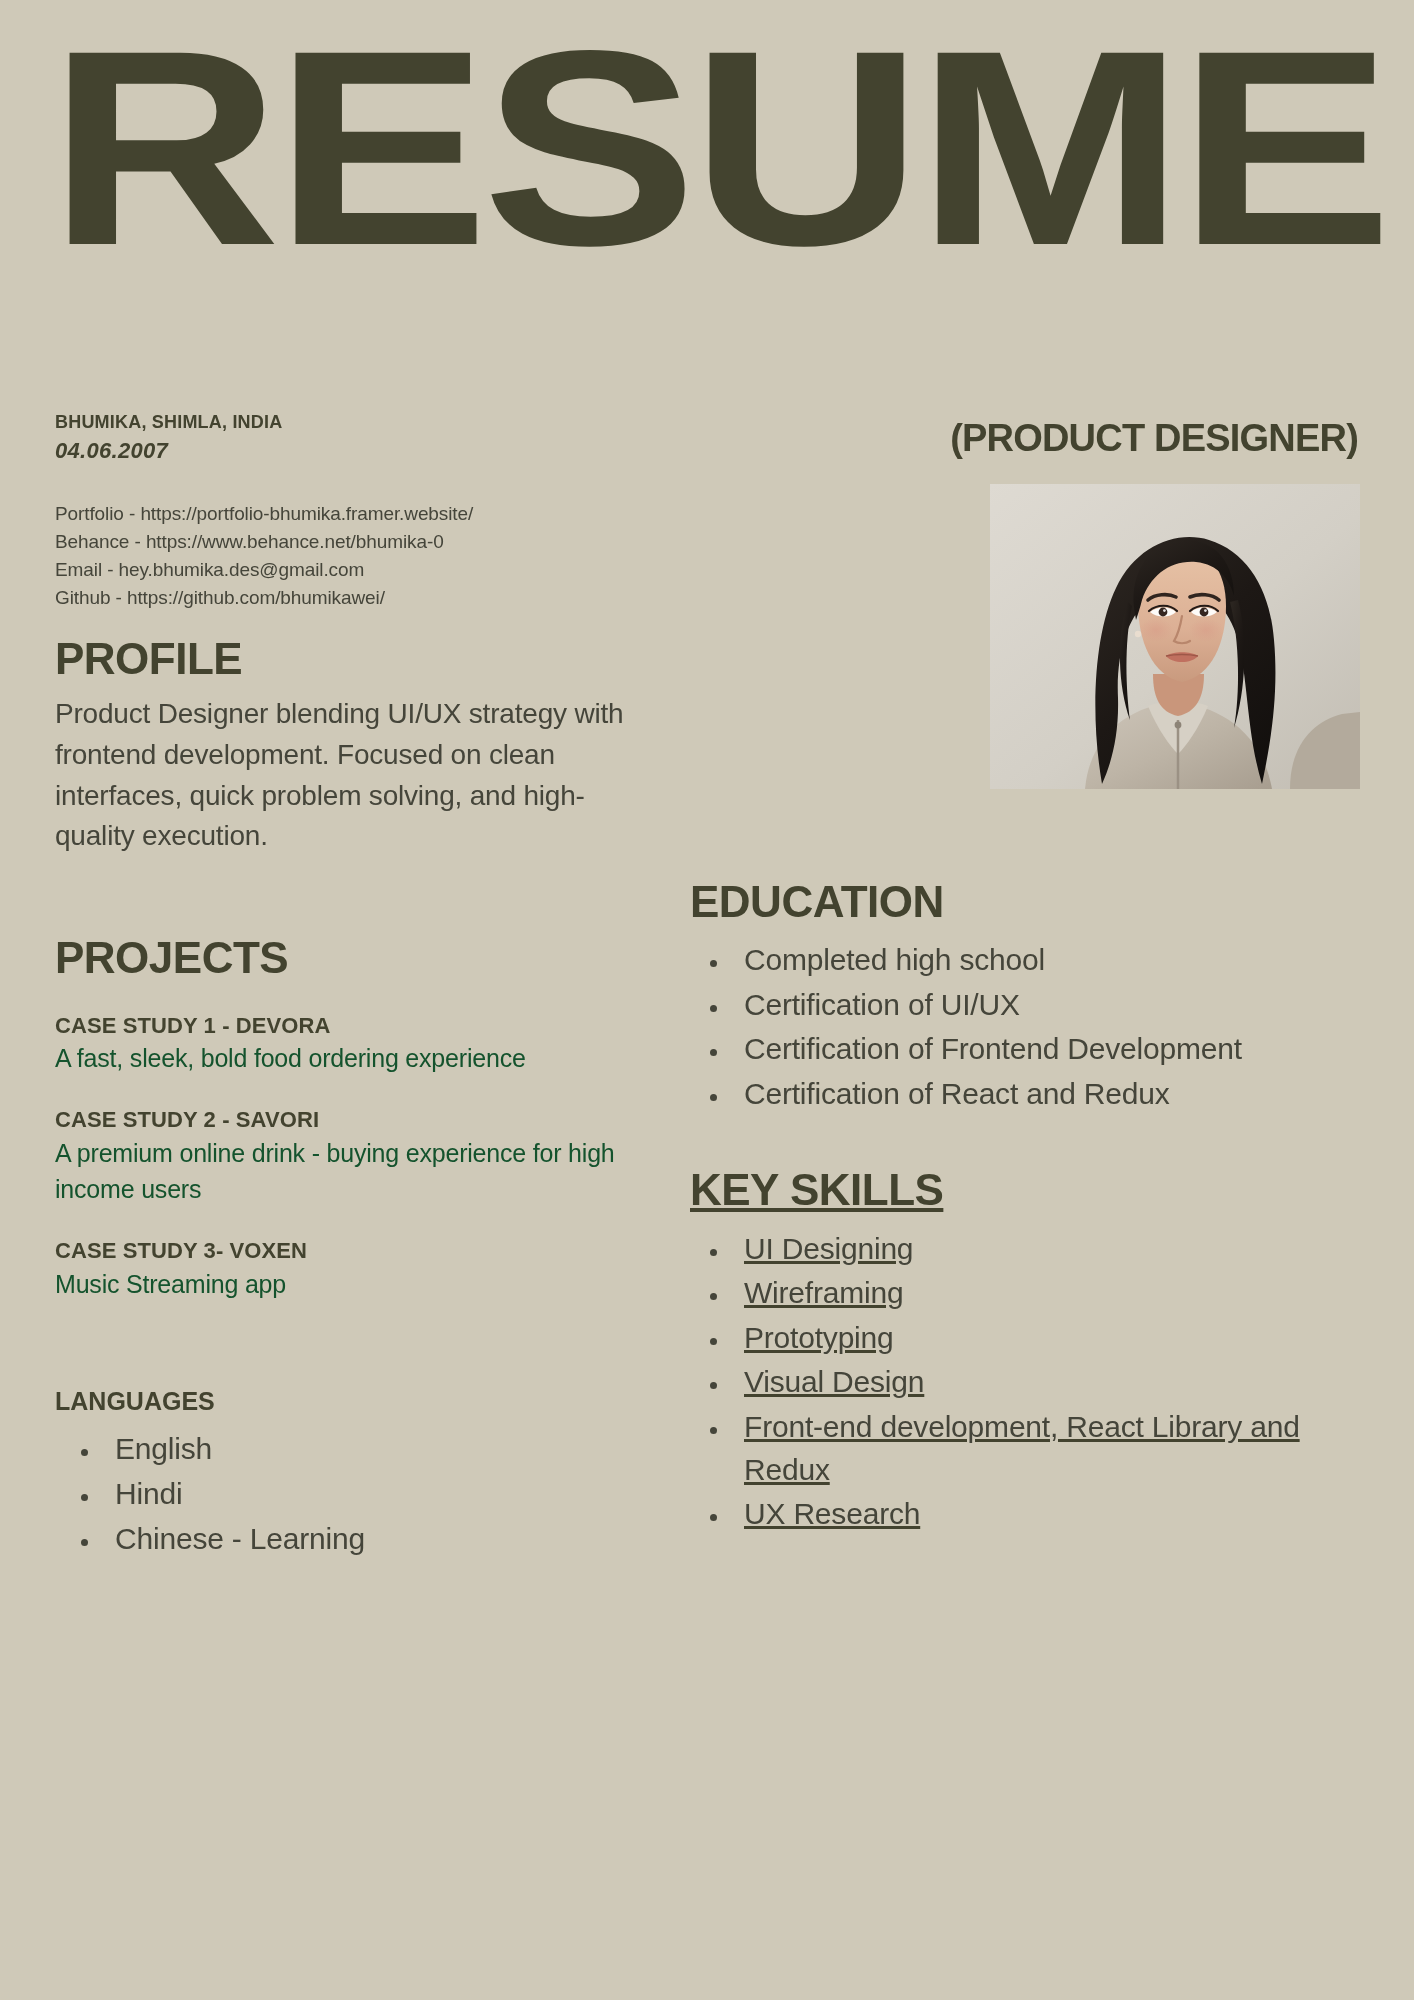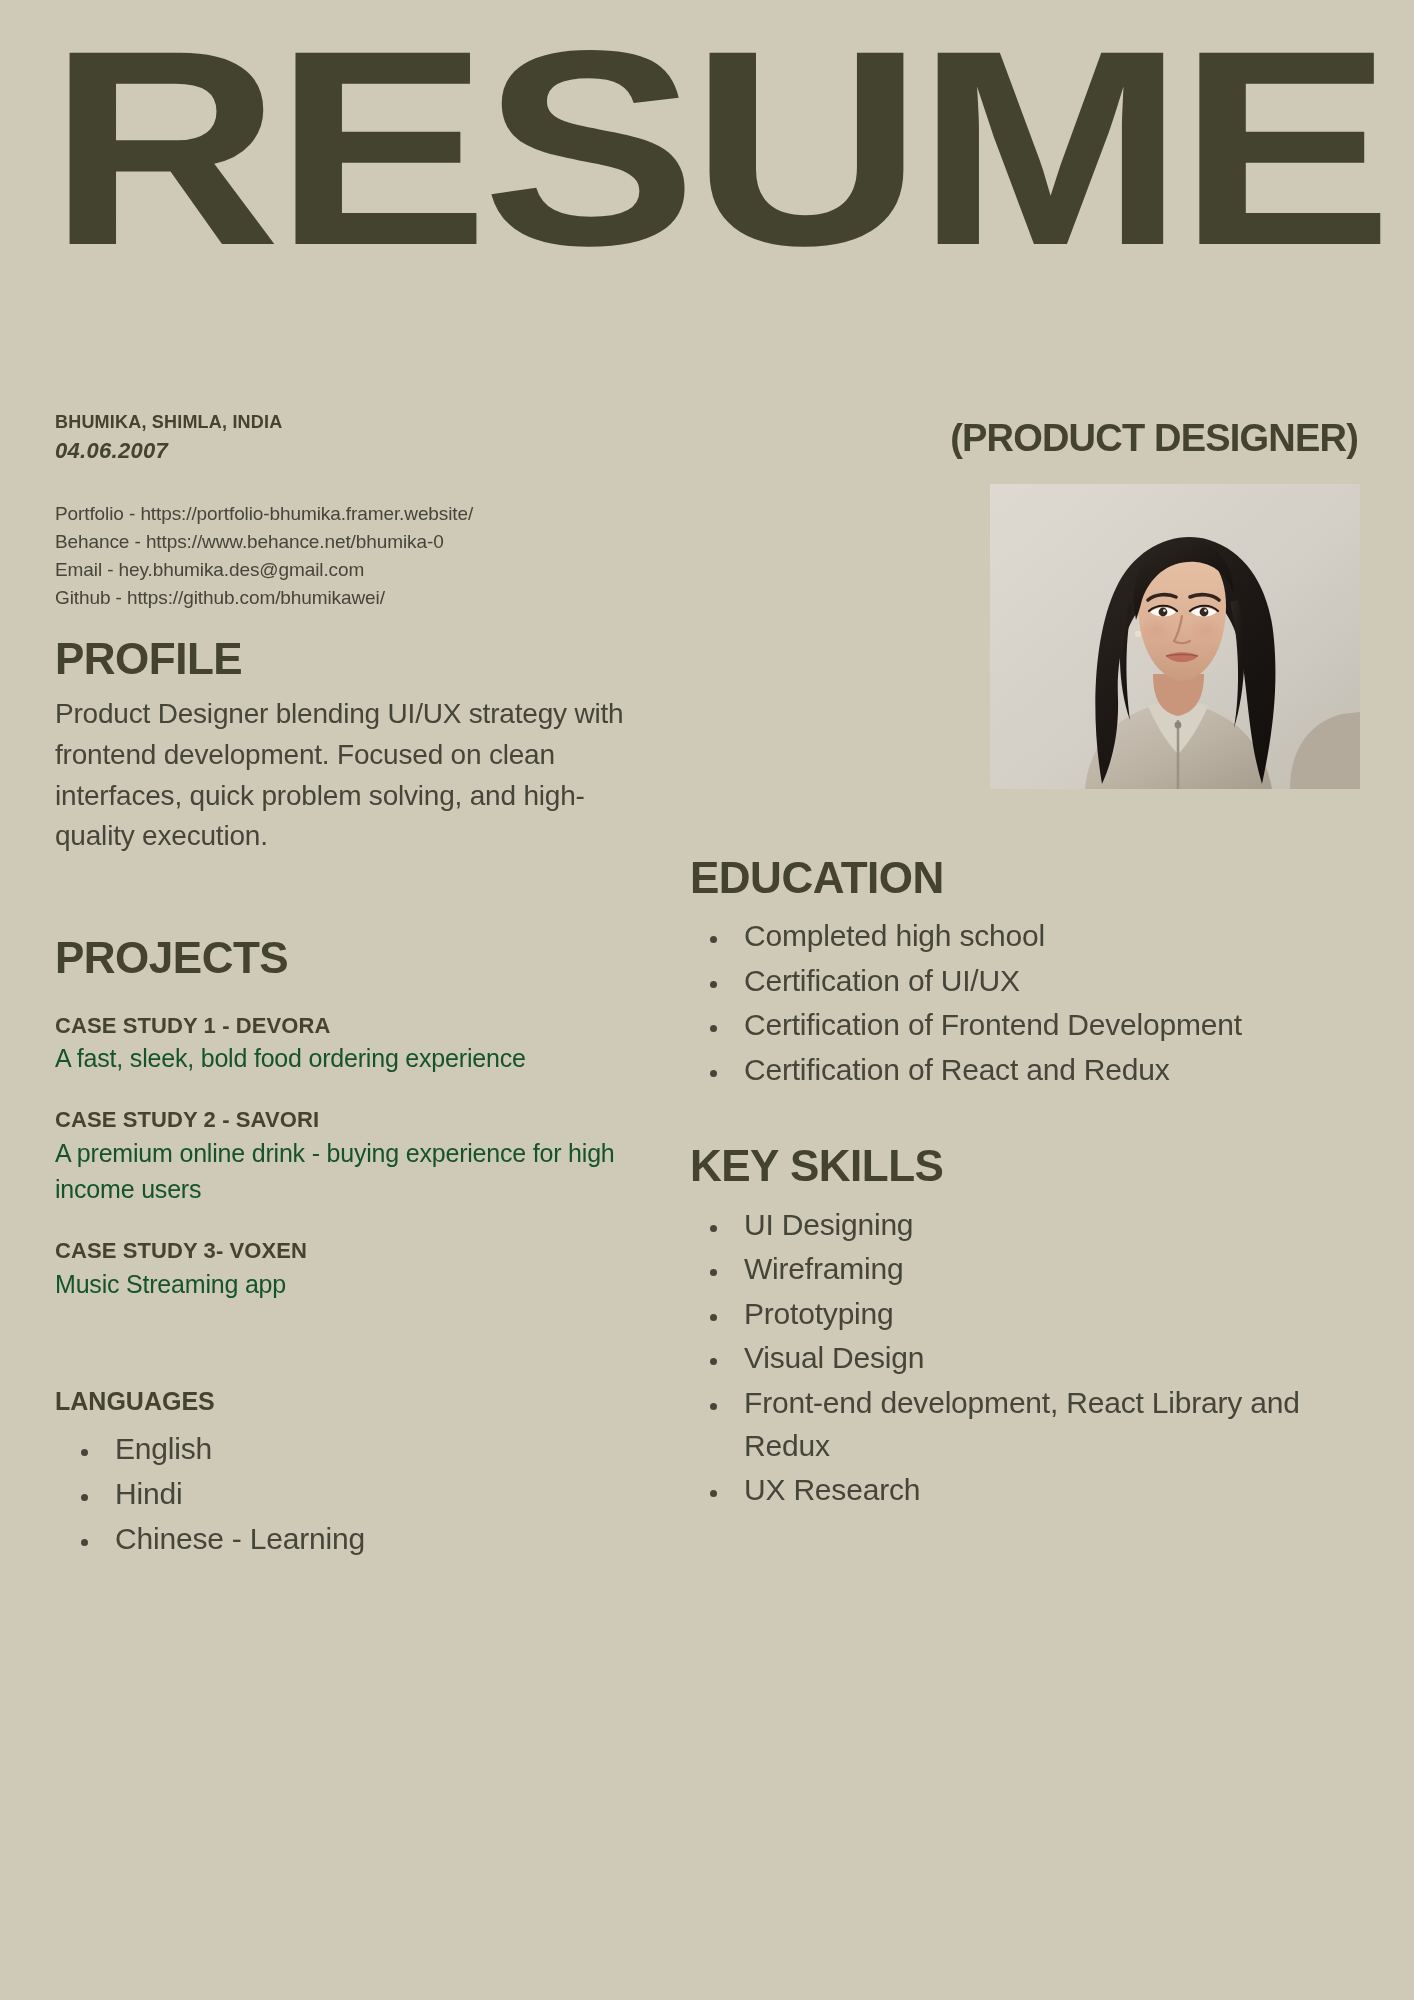--- a/index.html
+++ b/index.html
@@ -157,25 +157,25 @@
     width:370px;
     height:305px;
     margin-left:auto;
     margin-right:0;
     overflow:hidden;
     position:relative;
     background:#b9b2a6;
   }
   .photo-svg { display:block; width:370px; height:305px; }
 
-  .edu-block { margin-top:66px; }
+  .edu-block { margin-top:90px; }
   .edu-block .sec-head { font-size:44px; }
   .edu-block ul.bullets { margin-top:14px; padding-left:40px; }
 
-  .skills-block { margin-top:52px; }
+  .skills-block { margin-top:52px;text-decoration:underline; }
   .skills-block .sec-head { font-size:44px; }
   .skills-block ul.bullets { margin-top:14px; padding-left:40px; }
 </style>
 </head>
 <body>
 
 <div class="page">
 
   <div class="masthead">
     <div class="masthead-title">RESUME</div>

